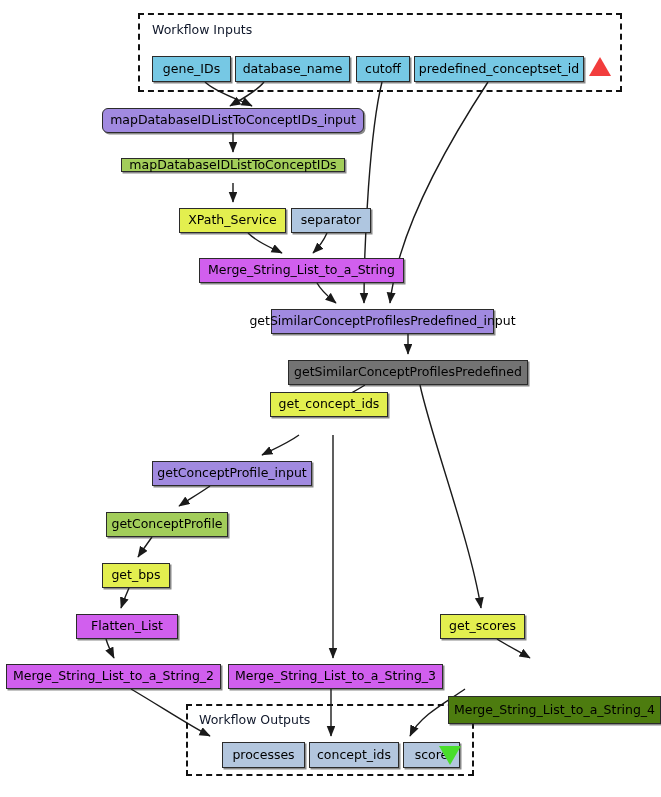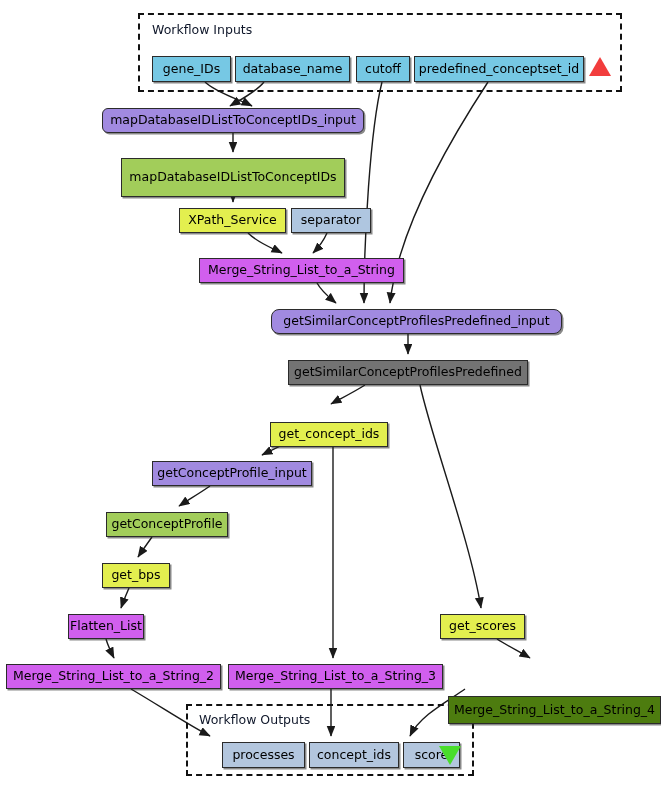--- a/index.html
+++ b/index.html
@@ -127,51 +127,51 @@
       </div>
       <div class="node n-input" style="left: 356px; top: 56px; width: 54px; height: 26px; background: rgb(118, 200, 228);">
         <span>cutoff</span>
       </div>
       <div class="node n-input" style="left: 414px; top: 56px; width: 170px; height: 26px; background: rgb(118, 200, 228);">
         <span>predefined_conceptset_id</span>
       </div>
       <div class="node n-purple" style="left: 102px; top: 108px; width: 262px; height: 25px; background: rgb(161, 138, 224); border-radius: 6px;">
         <span>mapDatabaseIDListToConceptIDs_input</span>
       </div>
-      <div class="node n-green" style="left: 121px; top: 158px; width: 224px; height: 39px; background: rgb(162, 205, 90);">
+      <div class="node n-green" style="left: 121px; top: 158px; width: 224px; height: 14px; background: rgb(162, 205, 90);">
         <span>mapDatabaseIDListToConceptIDs</span>
       </div>
       <div class="node n-yellow" style="left: 179px; top: 208px; width: 107px; height: 25px; background: rgb(227, 239, 79);">
         <span>XPath_Service</span>
       </div>
       <div class="node n-steel" style="left: 291px; top: 208px; width: 80px; height: 25px; background: rgb(175, 198, 224);">
         <span>separator</span>
       </div>
       <div class="node n-magenta" style="left: 199px; top: 258px; width: 205px; height: 25px; background: rgb(209, 95, 238);">
         <span>Merge_String_List_to_a_String</span>
       </div>
-      <div class="node n-purple" style="left: 271px; top: 309px; width: 291px; height: 25px; background: rgb(161, 138, 224); border-radius: 8px;">
+      <div class="node n-purple" style="left: 271px; top: 309px; width: 223px; height: 25px; background: rgb(161, 138, 224);">
         <span>getSimilarConceptProfilesPredefined_input</span>
       </div>
       <div class="node n-green" style="left: 288px; top: 360px; width: 240px; height: 25px; background: #737373;">
         <span>getSimilarConceptProfilesPredefined</span>
       </div>
-      <div class="node n-yellow" style="left: 270px; top: 422px; width: 118px; height: 25px; background: rgb(227, 239, 79);">
+      <div class="node n-yellow" style="left: 270px; top: 392px; width: 118px; height: 25px; background: rgb(227, 239, 79);">
         <span>get_concept_ids</span>
       </div>
       <div class="node n-purple" style="left: 152px; top: 461px; width: 160px; height: 25px; background: rgb(161, 138, 224);">
         <span>getConceptProfile_input</span>
       </div>
       <div class="node n-green" style="left: 106px; top: 512px; width: 122px; height: 25px; background: rgb(162, 205, 90);">
         <span>getConceptProfile</span>
       </div>
       <div class="node n-yellow" style="left: 102px; top: 563px; width: 68px; height: 25px; background: rgb(227, 239, 79);">
         <span>get_bps</span>
       </div>
-      <div class="node n-magenta" style="left: 68px; top: 614px; width: 76px; height: 25px; background: rgb(209, 95, 238);">
+      <div class="node n-magenta" style="left: 76px; top: 614px; width: 102px; height: 25px; background: rgb(209, 95, 238);">
         <span>Flatten_List</span>
       </div>
       <div class="node n-yellow" style="left: 440px; top: 614px; width: 85px; height: 25px; background: rgb(227, 239, 79);">
         <span>get_scores</span>
       </div>
       <div class="node n-magenta" style="left: 6px; top: 664px; width: 215px; height: 25px; background: rgb(209, 95, 238);">
         <span>Merge_String_List_to_a_String_2</span>
       </div>
       <div class="node n-magenta" style="left: 228px; top: 664px; width: 215px; height: 25px; background: rgb(209, 95, 238);">
         <span>Merge_String_List_to_a_String_3</span>

